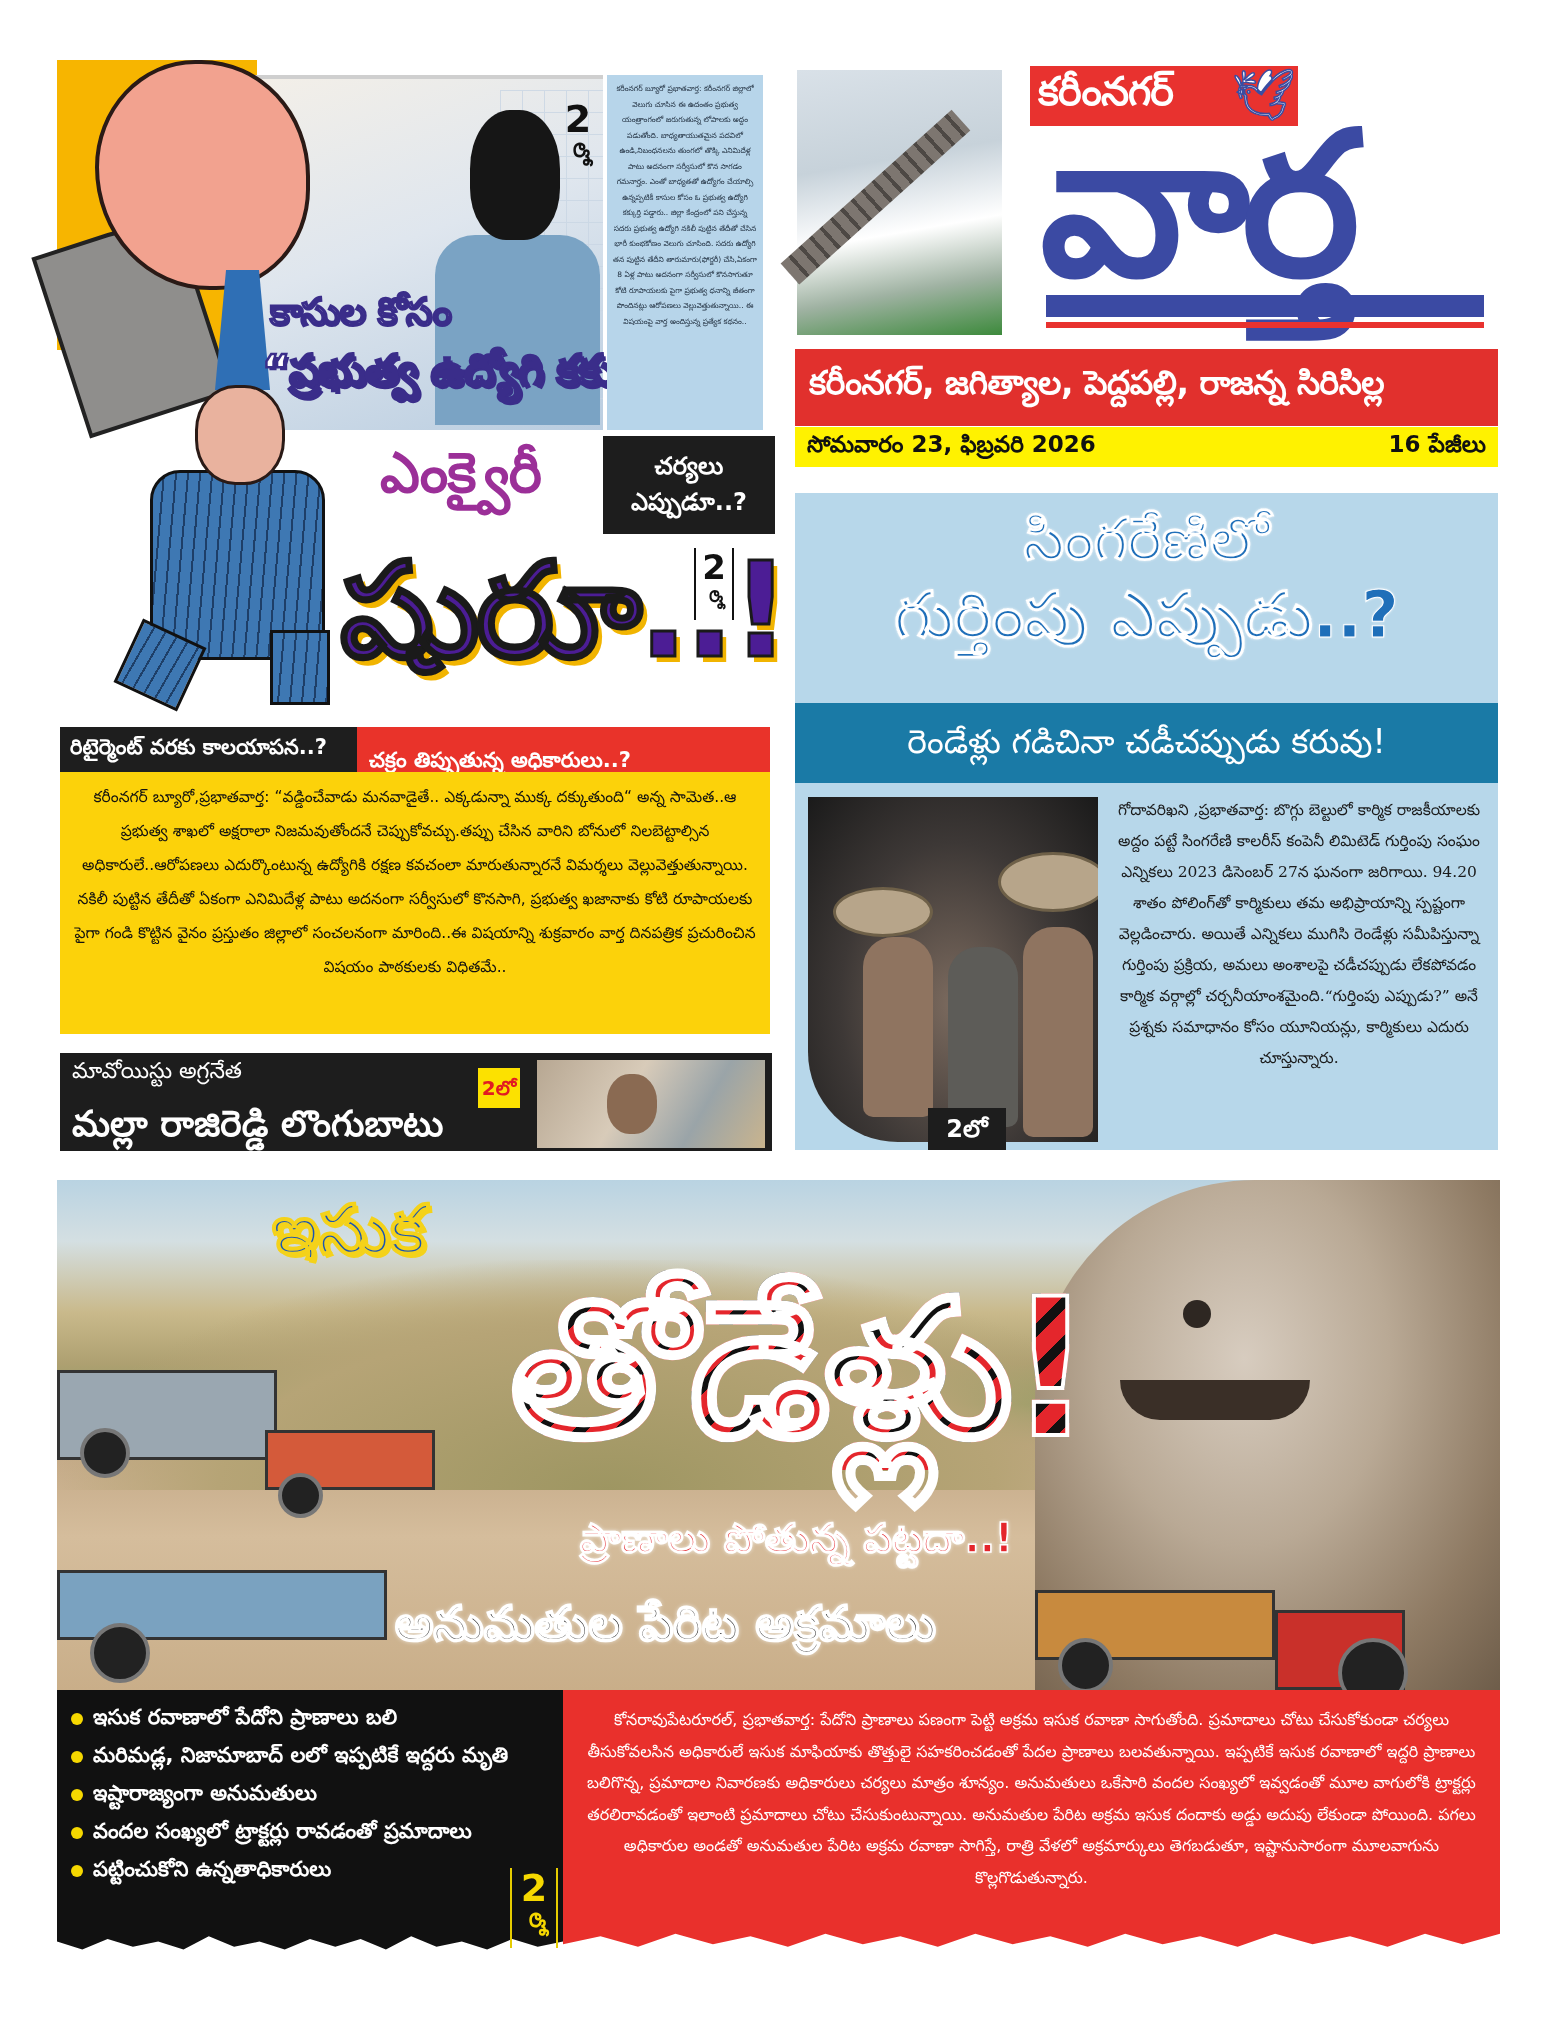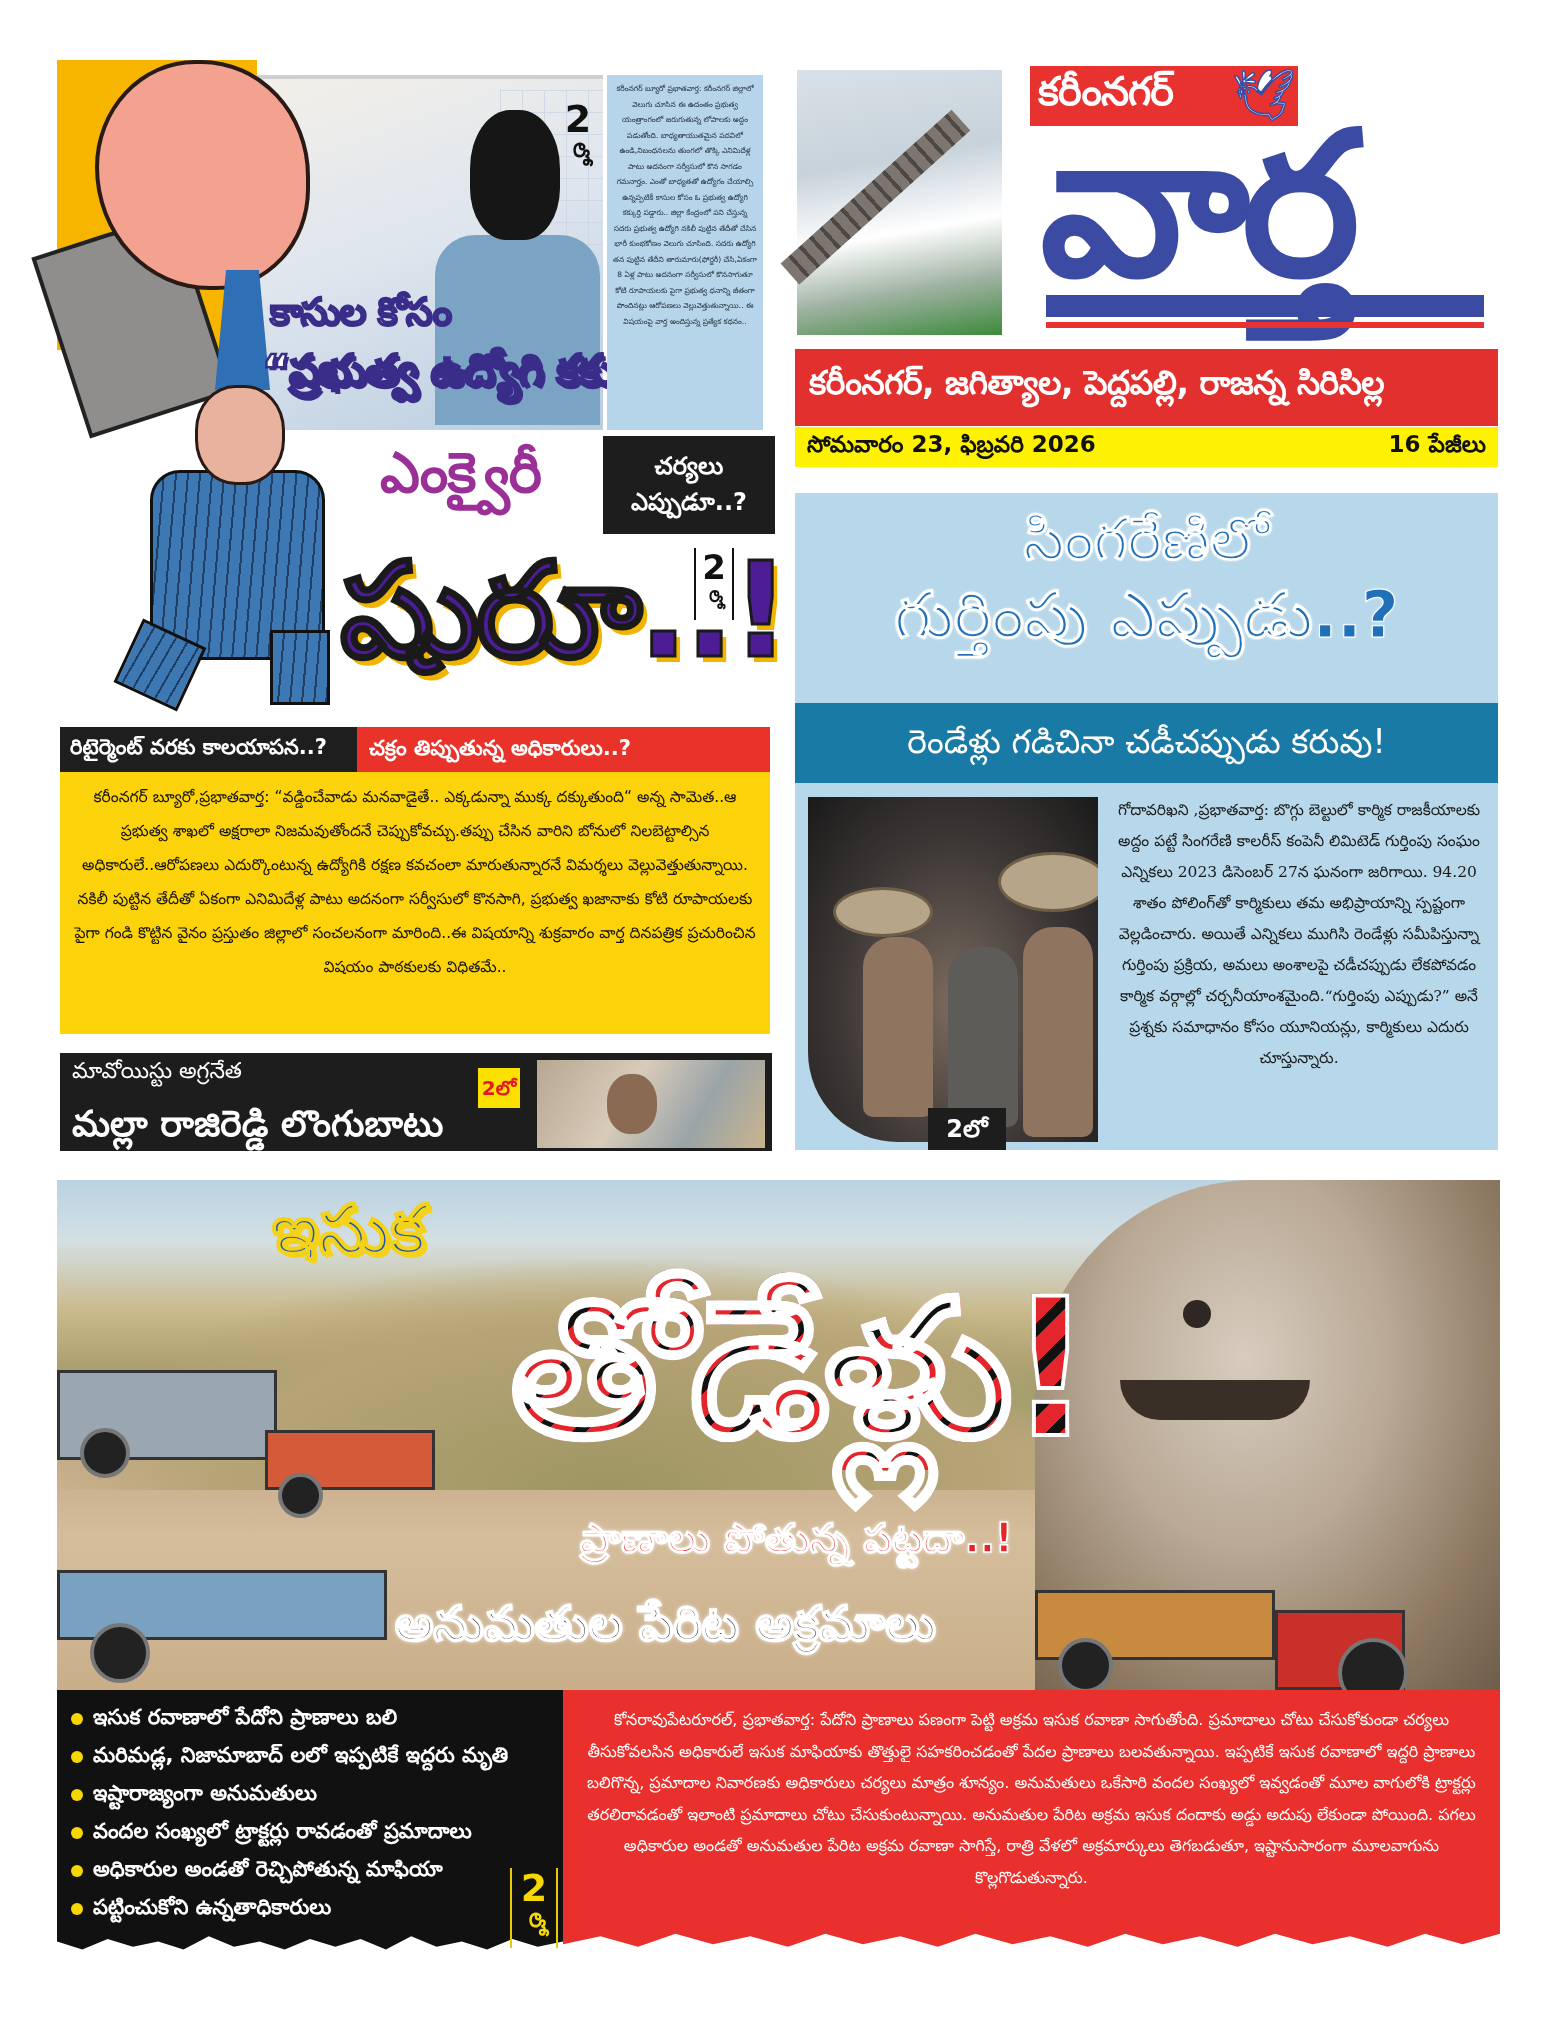--- a/index.html
+++ b/index.html
@@ -31,21 +31,21 @@
   .enquiry-title { left: 380px; top: 440px; font-size: 56px; font-weight: bold; color: #9b2f98; letter-spacing: -1px; }
   .actions-box { left: 603px; top: 436px; width: 172px; height: 98px; background: #1d1d1d; color: #fff; font-size: 24px; font-weight: bold; text-align: center; line-height: 36px; padding-top: 12px; }
   .shuru { left: 340px; top: 535px; font-size: 132px; font-weight: bold; color: #4c1d95; -webkit-text-stroke: 3px #1a1a1a; text-shadow: 5px 6px 0 #f1b400; letter-spacing: -4px; line-height: 150px; white-space: nowrap; }
   .shuru-ref { left: 694px; top: 548px; width: 40px; border-left: 2px solid #111; border-right: 2px solid #111; text-align: center; font-weight: bold; height: 72px; }
   .shuru-ref .n { font-size: 34px; line-height: 38px; display: block; }
   .shuru-ref .lo { font-size: 18px; display: block; transform: rotate(90deg); }
 
   
   .tag-row { left: 60px; top: 727px; width: 710px; height: 45px; display: flex; }
   .tag-black { background: #1e1e1e; color: #fff; font-size: 21px; font-weight: bold; padding: 8px 10px; width: 297px; white-space: nowrap; }
-  .tag-red { background: #e9332a; color: #fff; font-size: 21px; font-weight: bold; padding: 9px 12px; flex: 1; white-space: nowrap; }
+  .tag-red { background: #e9332a; color: #fff; font-size: 21px; font-weight: bold; padding: 21px 12px; flex: 1; white-space: nowrap; }
   .story-yellow { left: 60px; top: 772px; width: 710px; height: 262px; background: #fcd20a; padding: 8px 12px; font-size: 15.5px; line-height: 34px; text-align: center; color: #111; }
 
   .maoist-box { left: 60px; top: 1053px; width: 712px; height: 98px; background: #1d1d1d; }
   .maoist-l1 { left: 72px; top: 1058px; color: #fff; font-size: 22px; font-weight: normal; }
   .maoist-l2 { left: 72px; top: 1103px; color: #fff; font-size: 36px; font-weight: bold; white-space: nowrap; }
   .maoist-ref { left: 478px; top: 1068px; width: 42px; height: 40px; background: #fce100; color: #e11b22; font-weight: bold; font-size: 20px; text-align: center; line-height: 40px; }
   .maoist-photo { left: 537px; top: 1060px; width: 228px; height: 88px; background: linear-gradient(120deg,#b7a792 0%,#d8cbb9 40%,#9aa4a8 70%,#c9b48e 100%); }
   .maoist-photo .face { position: absolute; left: 70px; top: 14px; width: 50px; height: 60px; border-radius: 45%; background: #8a6a52; }
 
   
@@ -214,24 +214,20 @@
   <div class="bullet">
       <span class="dot"></span>
       <span>ఇష్టారాజ్యంగా అనుమతులు</span>
     </div>
   <div class="bullet">
       <span class="dot"></span>
       <span>వందల సంఖ్యలో ట్రాక్టర్లు రావడంతో ప్రమాదాలు</span>
     </div>
   <div class="bullet">
       <span class="dot"></span>
-      <span>అధికారుల అండతో రెచ్చిపోతున్న మాఫియా</span>
-    </div>
-  <div class="bullet">
-      <span class="dot"></span>
       <span>పట్టించుకోని ఉన్నతాధికారులు</span>
     </div>
 </div>
 <div class="abs bullets-ref">
   <span class="n">2</span>
   <span class="lo">లో</span>
 </div>
 
 <div class="abs red-story">కోనరావుపేటరూరల్, ప్రభాతవార్త: పేదోని ప్రాణాలు పణంగా పెట్టి అక్రమ ఇసుక రవాణా సాగుతోంది. ప్రమాదాలు చోటు చేసుకోకుండా చర్యలు తీసుకోవలసిన అధికారులే ఇసుక మాఫియాకు తొత్తులై సహకరించడంతో పేదల ప్రాణాలు బలవతున్నాయి. ఇప్పటికే ఇసుక రవాణాలో ఇద్దరి ప్రాణాలు బలిగొన్న, ప్రమాదాల నివారణకు అధికారులు చర్యలు మాత్రం శూన్యం. అనుమతులు ఒకేసారి వందల సంఖ్యలో ఇవ్వడంతో మూల వాగులోకి ట్రాక్టర్లు తరలిరావడంతో ఇలాంటి ప్రమాదాలు చోటు చేసుకుంటున్నాయి. అనుమతుల పేరిట అక్రమ ఇసుక దందాకు అడ్డు అదుపు లేకుండా పోయింది. పగలు అధికారుల అండతో అనుమతుల పేరిట అక్రమ రవాణా సాగిస్తే, రాత్రి వేళలో అక్రమార్కులు తెగబడుతూ, ఇష్టానుసారంగా మూలవాగును కొల్లగొడుతున్నారు.</div>
 

